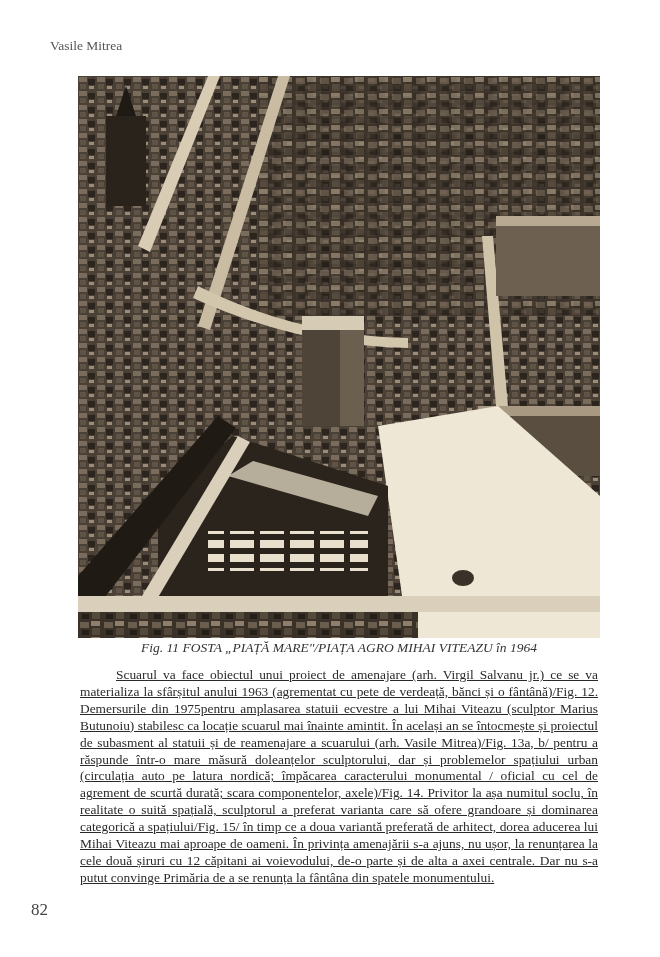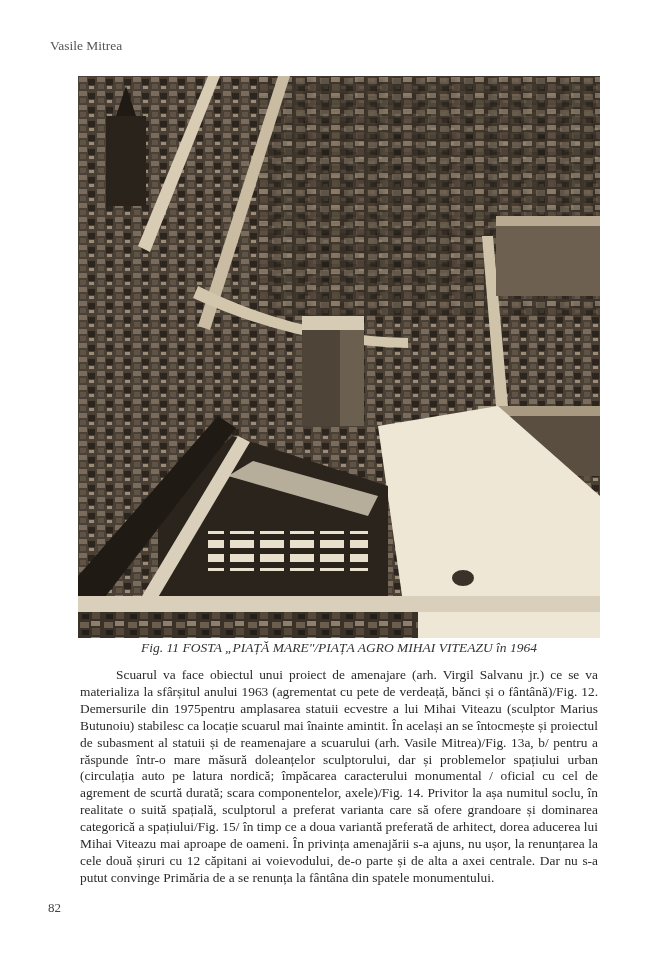--- a/index.html
+++ b/index.html
@@ -2,22 +2,22 @@
 <html><head>
 <meta charset="utf-8">
 <style>
   html,body{margin:0;padding:0;background:#ffffff;}
   body{width:660px;height:957px;position:relative;overflow:hidden;font-family:"Liberation Serif","DejaVu Serif",serif;color:#2b2b2b;}
   .running-head{position:absolute;left:50px;top:38px;font-size:13.5px;color:#555;font-family:Liberation Serif, serif;}
   .photo{position:absolute;left:78px;top:76px;width:522px;height:562px;background:#3a3229;overflow:hidden;}
   .photo svg{display:block;width:100%;height:100%;}
   .caption{position:absolute;left:78px;top:640px;width:522px;text-align:center;font-style:italic;font-size:13.5px;color:#333;}
   .body-text{position:absolute;left:80px;top:667px;width:518px;font-size:13.4px;line-height:16.9px;text-align:justify;color:#2a2a2a;}
-  .body-text p{margin:0;text-indent:36px;}
-  .page-number{position:absolute;left:48px;top:900px;font-size:13px;color:#444;}
+  .body-text p{margin:0;text-indent:36px;text-decoration:underline;}
+  .page-number{position:absolute;left:31px;top:900px;font-size:17px;color:#444;}
 </style>
 </head>
 <body>
 
 <div class="running-head">Vasile Mitrea</div>
 
 <div class="photo" title="Aerial black-and-white photograph of the former Piata Mare market square with a tower block, market stalls, and surrounding city blocks">
   <svg viewBox="0 0 522 562" preserveAspectRatio="none">
     <defs>
       <pattern id="roofs" width="18" height="14" patternUnits="userSpaceOnUse">

